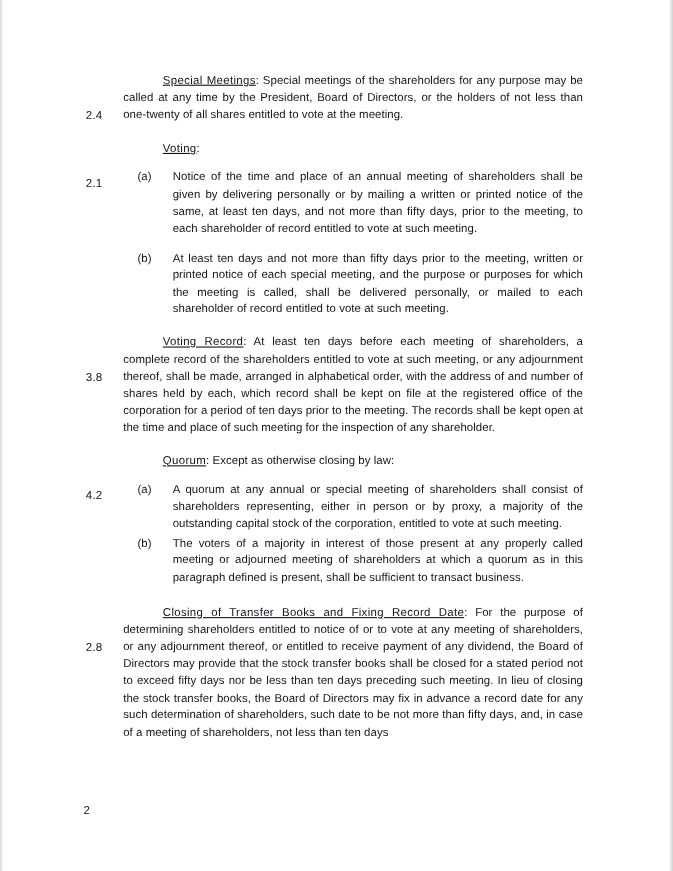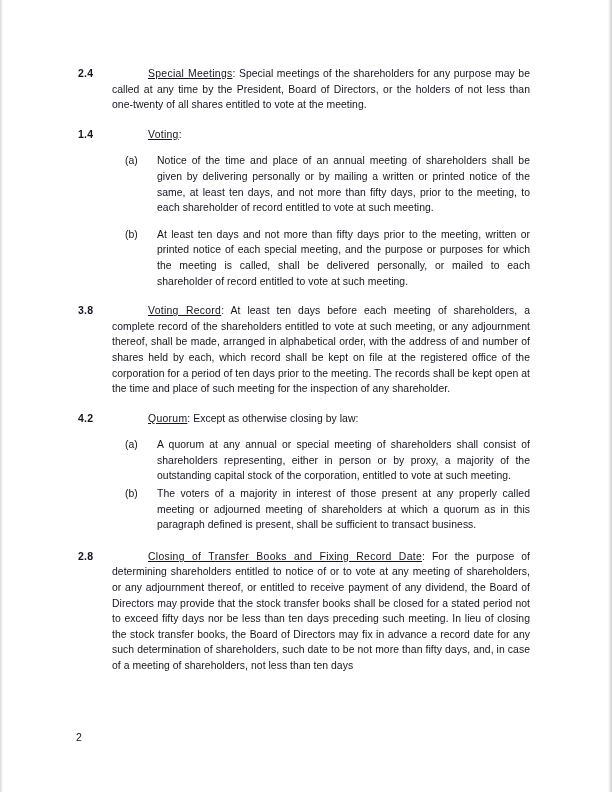--- a/index.html
+++ b/index.html
@@ -43,24 +43,25 @@
   }
   .clause {
     display: flex;
     align-items: flex-start;
     margin-bottom: 14px;
   }
   .clause-num {
     width: 34px;
     flex: 0 0 34px;
     font-size: 10.5px;
-    font-weight: bold;
+    font-weight: normal;
     letter-spacing: .2px;
     line-height: 15.6px;
     color: #14141f;
+    margin-top: 32px;
   }
   .clause-body {
     flex: 1;
     font-size: 10.4px;
     line-height: 15.6px;
     text-align: justify;
     color: #14141f;
     letter-spacing: .05px;
   }
   .heading {
@@ -110,21 +111,21 @@
   <div class="content">
 
     <div class="clause">
       <div class="clause-num">2.4</div>
       <div class="clause-body">
         <span class="heading">Special Meetings</span><span>: Special meetings of the shareholders for any purpose may be called at any time by the President, Board of Directors, or the holders of not less than one-twenty of all shares entitled to vote at the meeting.</span>
       </div>
     </div>
 
     <div class="clause">
-      <div class="clause-num">1.4</div>
+      <div class="clause-num">2.1</div>
       <div class="clause-body">
         <span class="heading">Voting</span><span>:</span>
         <div class="sublist">
           <div class="subitem">
             <div class="sub-label">(a)</div>
             <div class="sub-text">Notice of the time and place of an annual meeting of shareholders shall be given by delivering personally or by mailing a written or printed notice of the same, at least ten days, and not more than fifty days, prior to the meeting, to each shareholder of record entitled to vote at such meeting.</div>
           </div>
           <div class="subitem">
             <div class="sub-label">(b)</div>
             <div class="sub-text">At least ten days and not more than fifty days prior to the meeting, written or printed notice of each special meeting, and the purpose or purposes for which the meeting is called, shall be delivered personally, or mailed to each shareholder of record entitled to vote at such meeting.</div>

